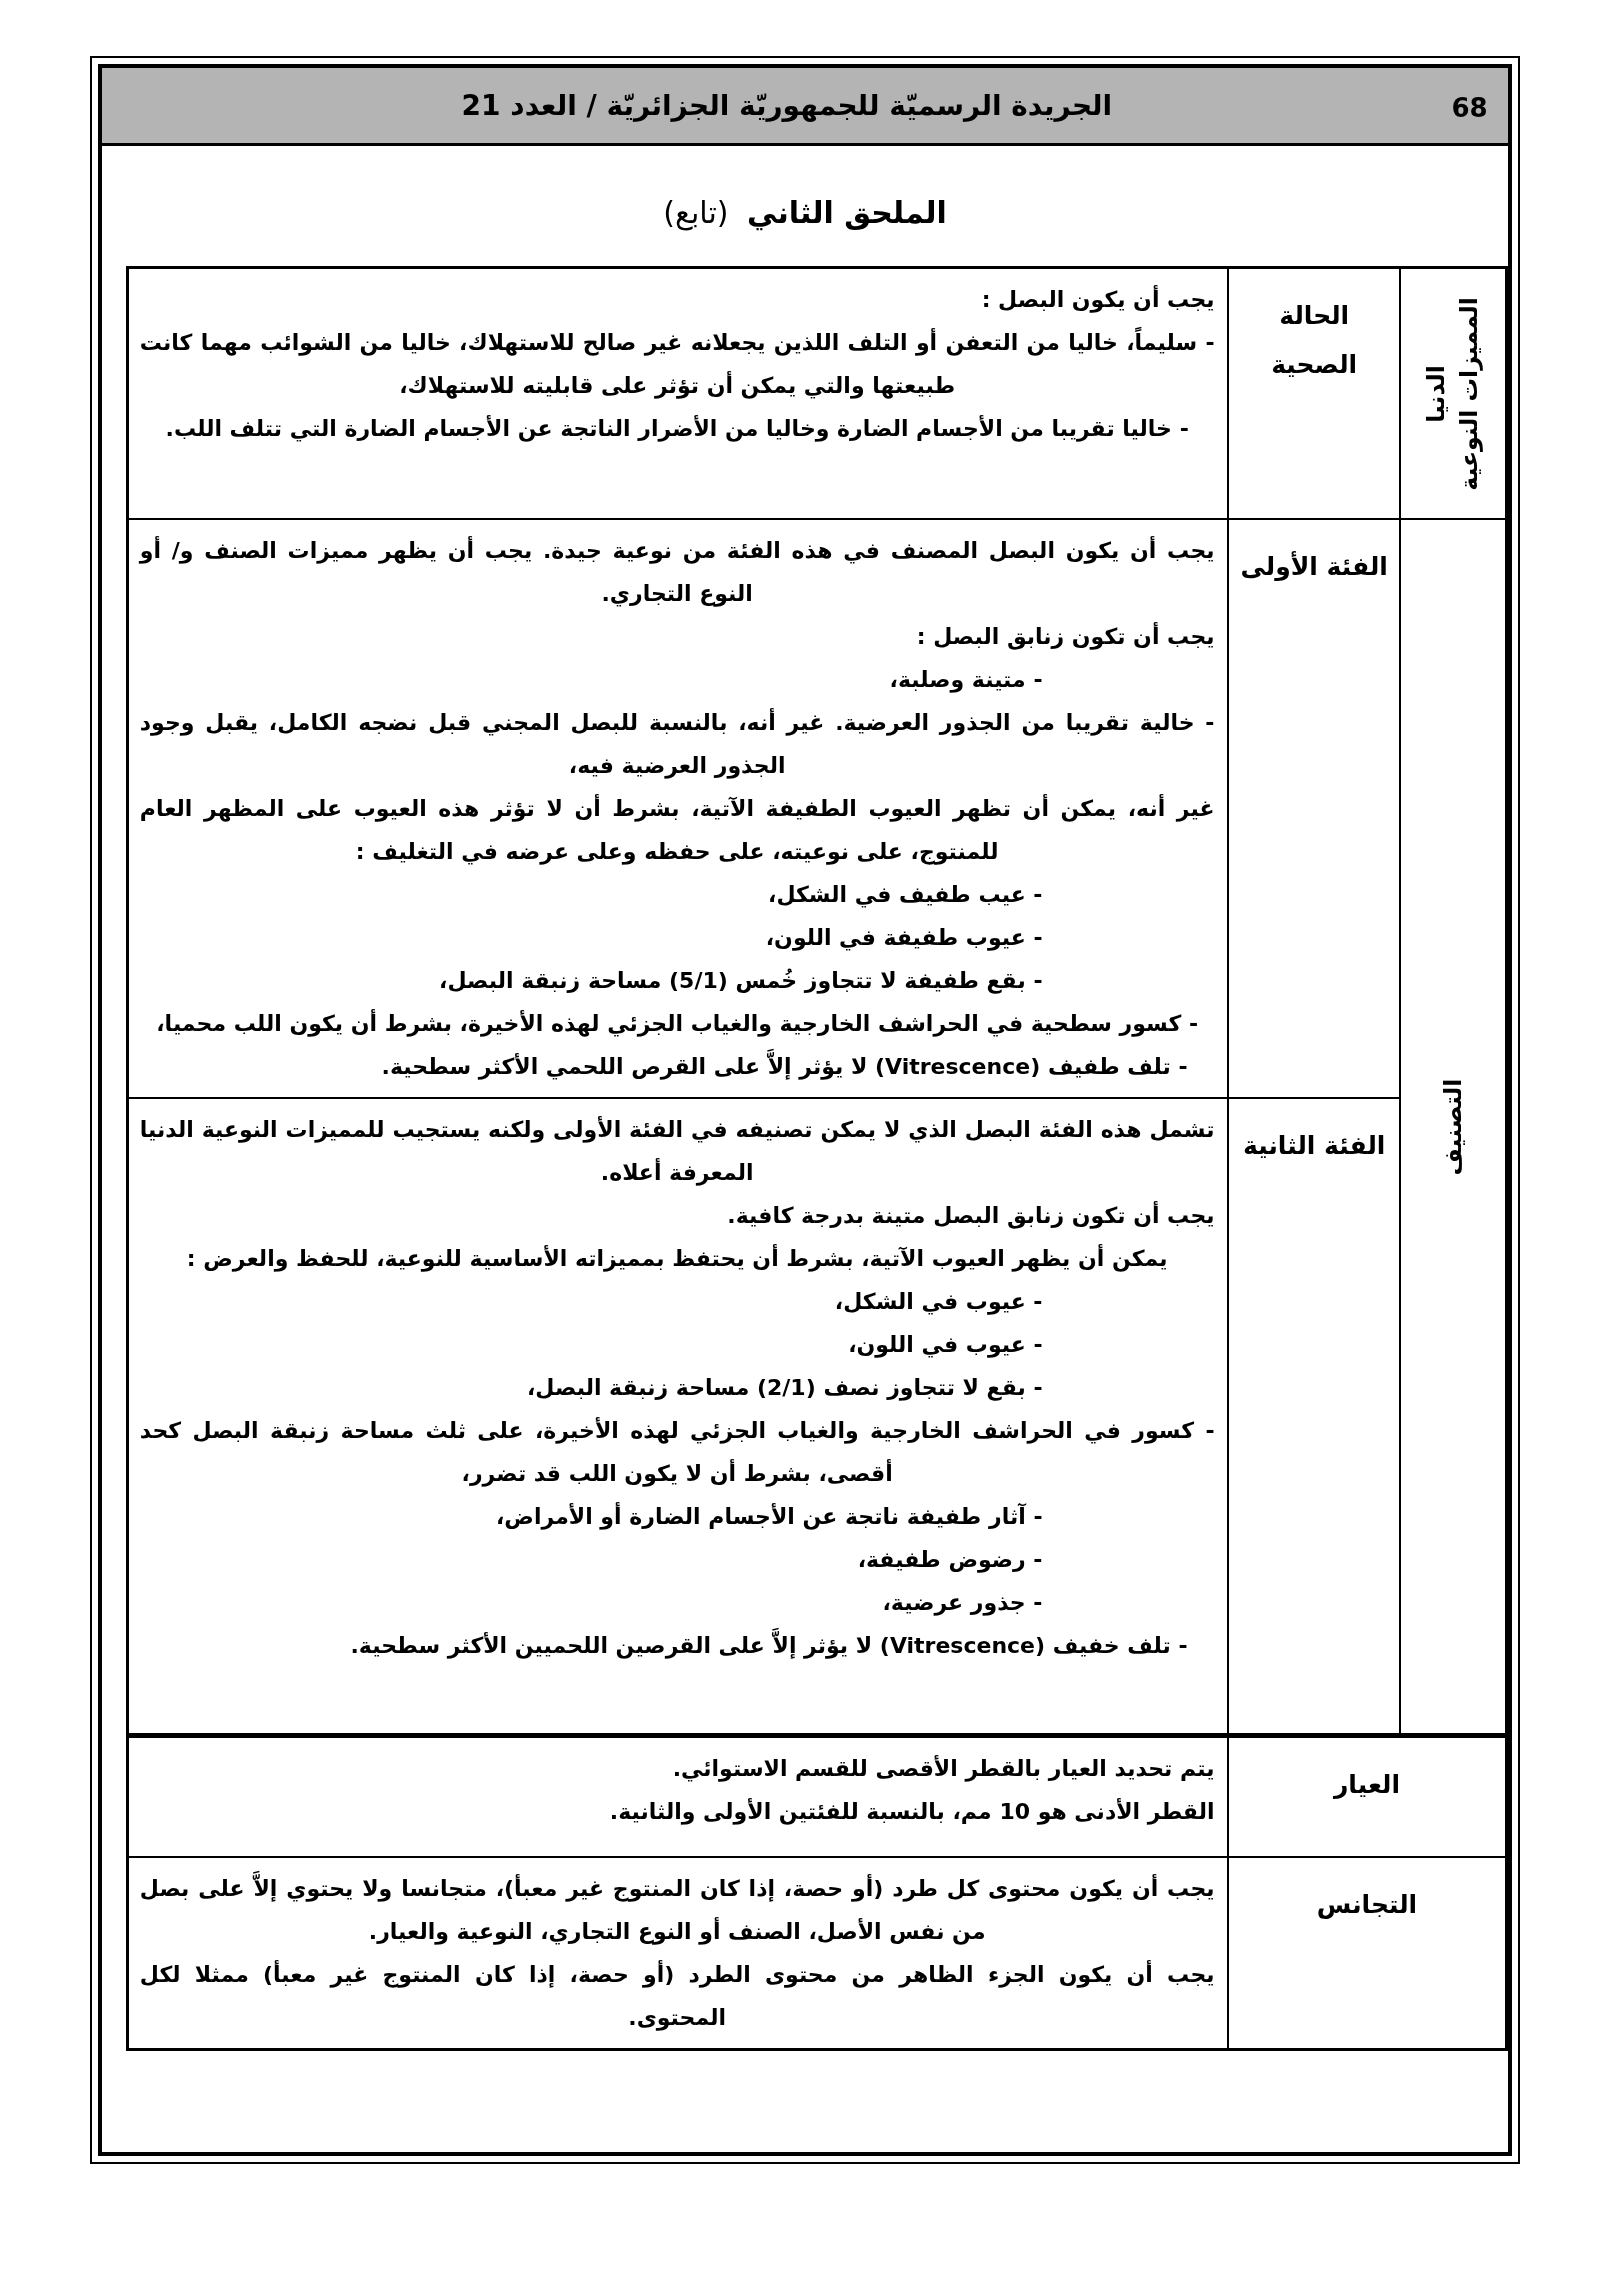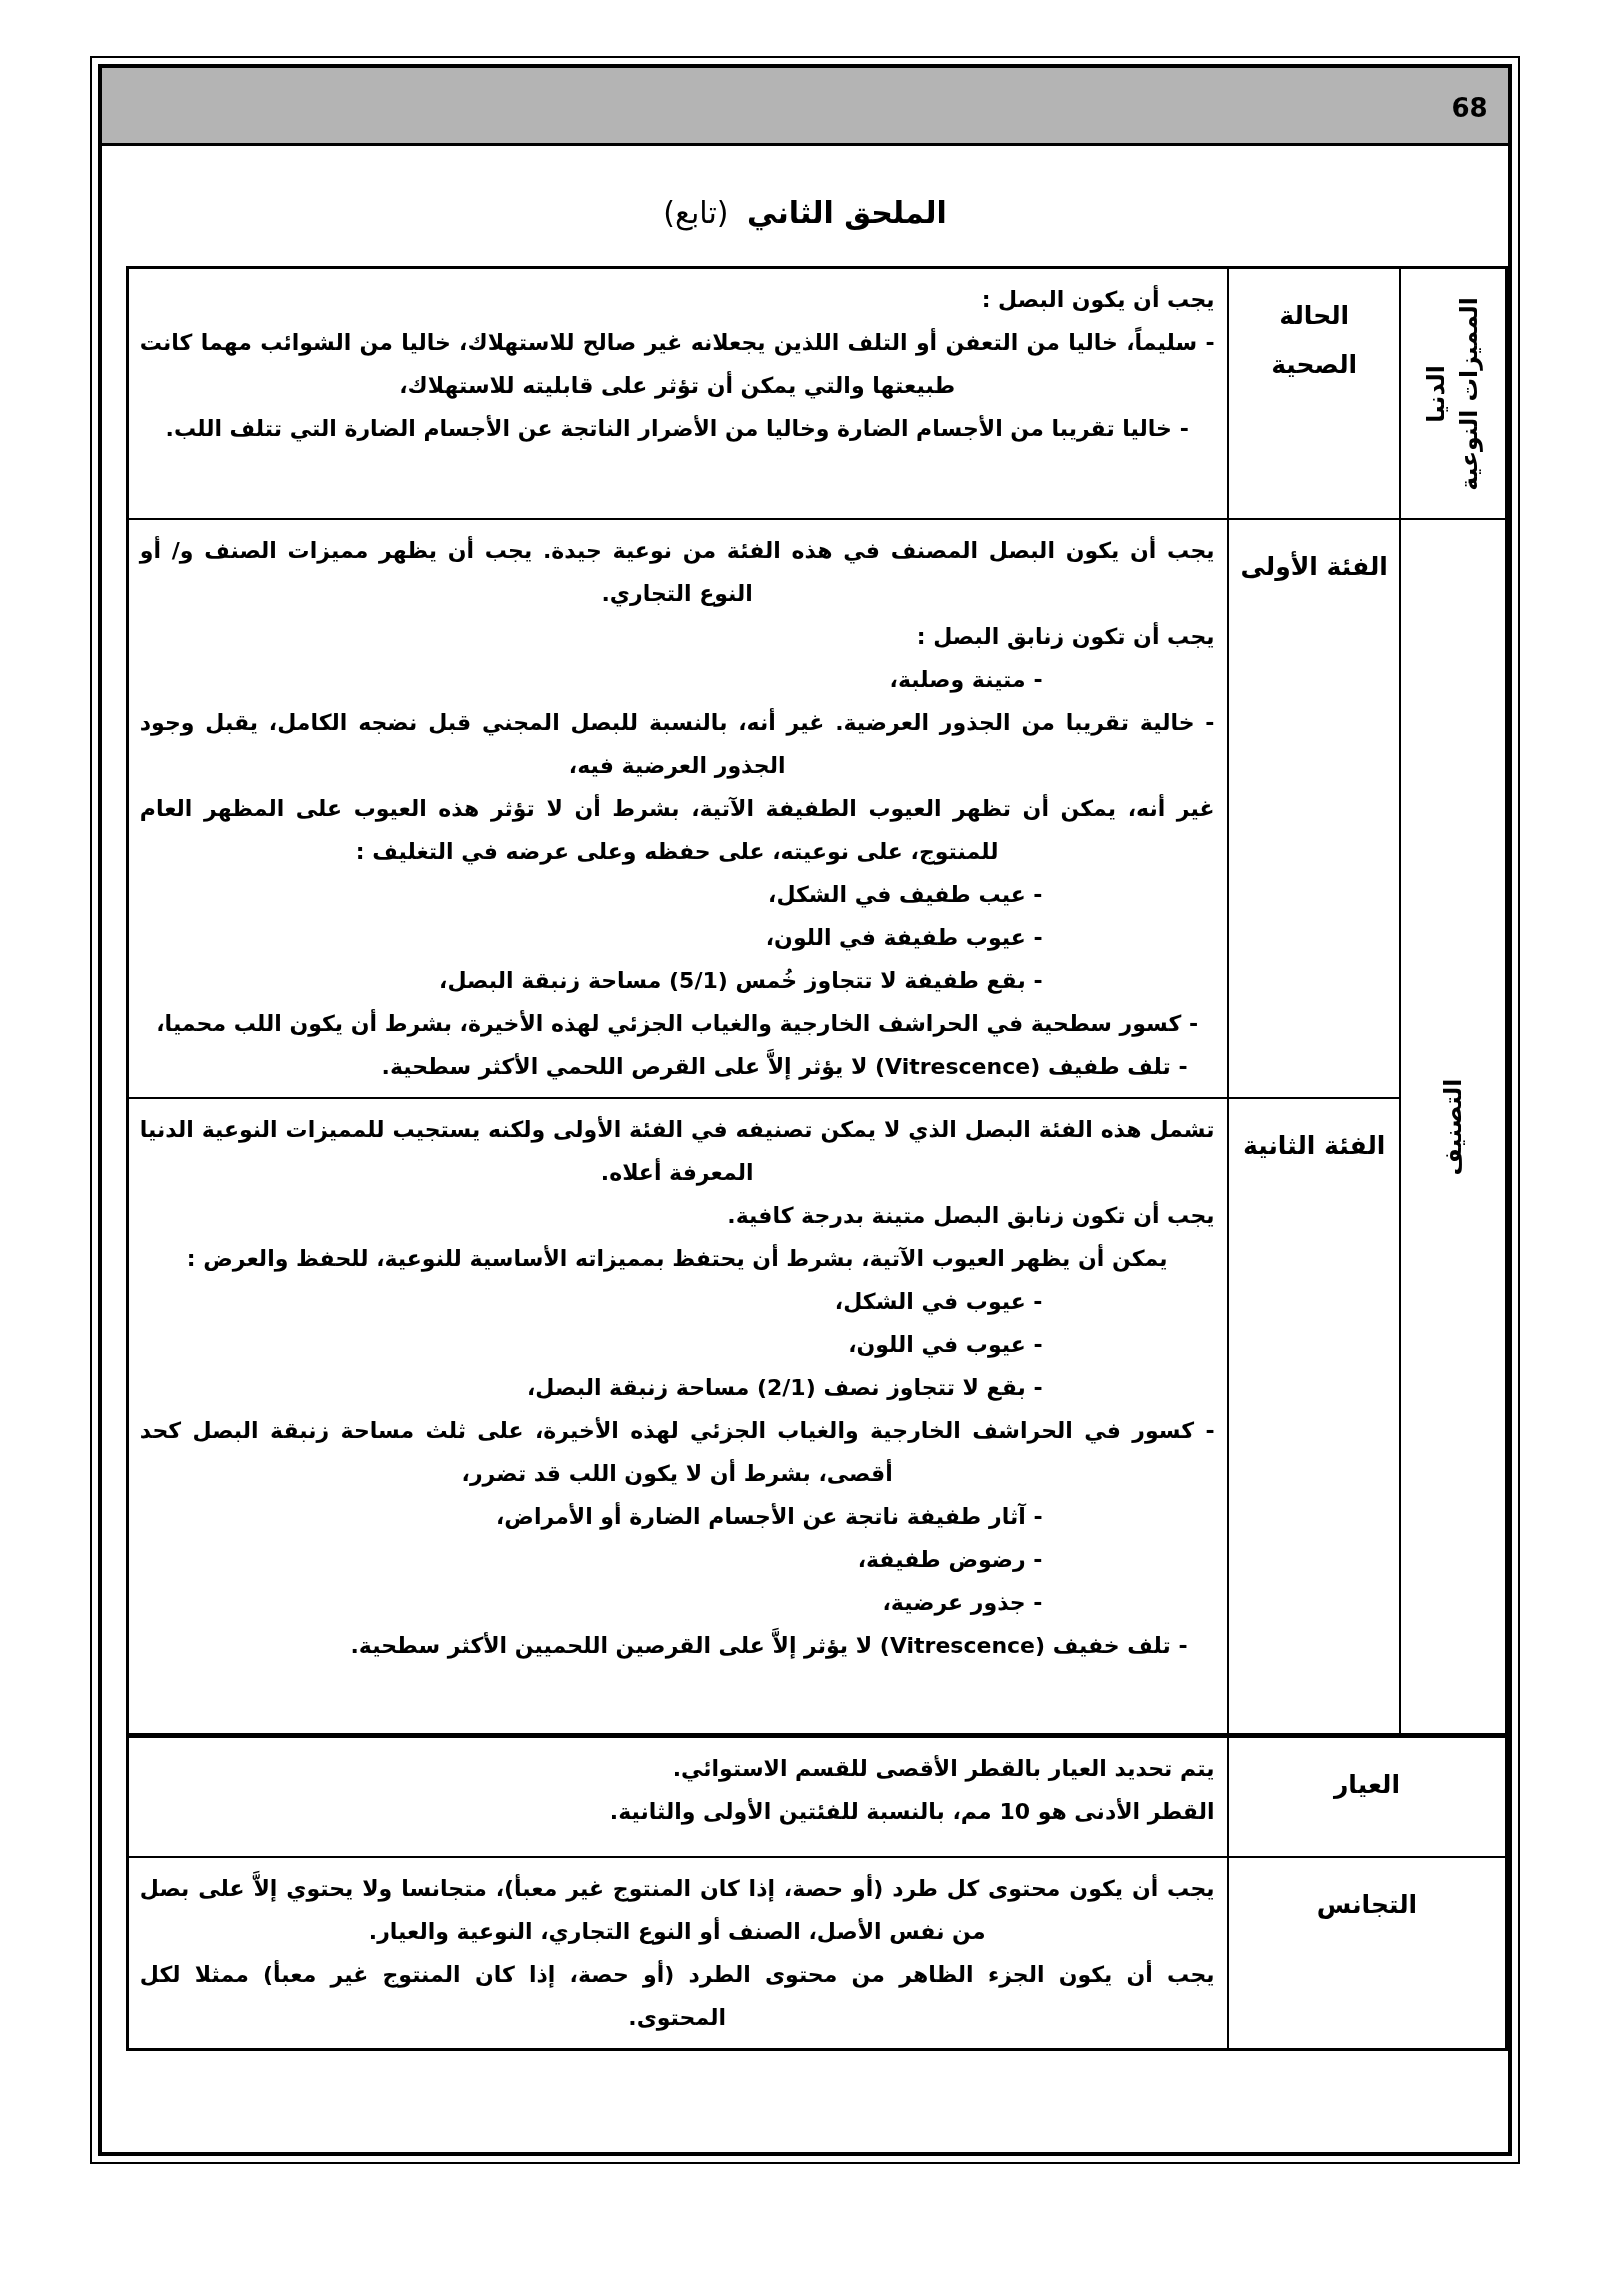--- a/index.html
+++ b/index.html
@@ -78,20 +78,21 @@
   }
 </style>
 </head>
 <body>
 
 <div class="frame-outer">
   <div class="frame-inner">
 
     <div class="gz-header">
       <div class="gz-page">68</div>
+      <div class="gz-title">الجريدة الرسميّة للجمهوريّة الجزائريّة / العدد 21</div>
     </div>
 
     <div class="annex-title">
       <span class="at-main">الملحق الثاني</span>
       <span class="at-suffix">(تابع)</span>
     </div>
 
     <table class="doc-table">
       <colgroup>
         <col class="col-v">

